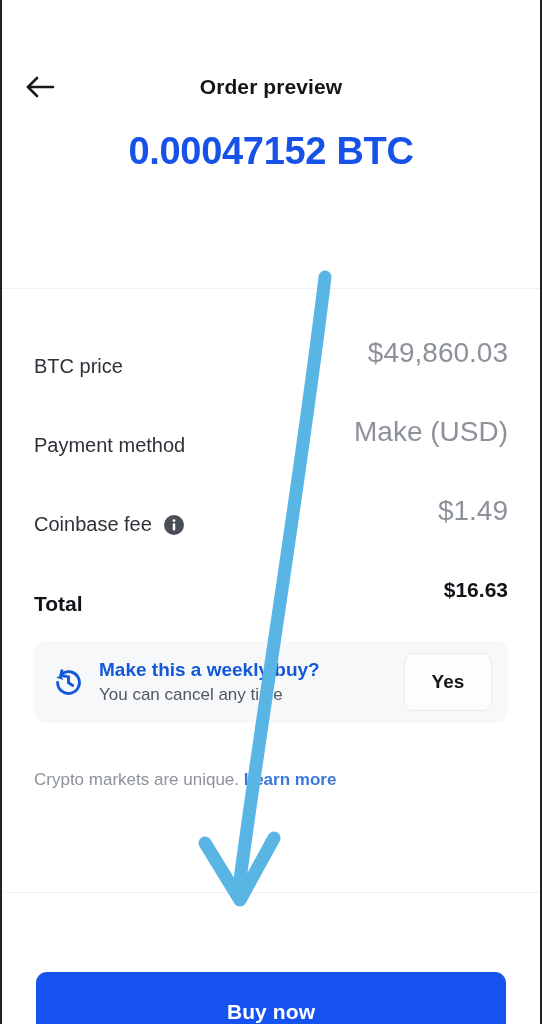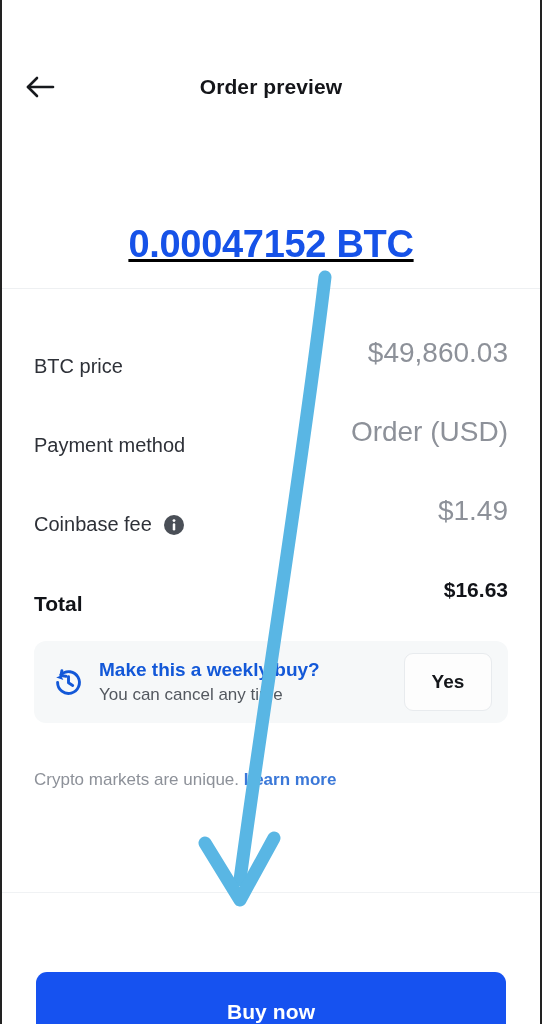--- a/index.html
+++ b/index.html
@@ -52,24 +52,23 @@
     font-size: 21px;
     font-weight: bold;
     color: #141519;
     letter-spacing: 0.1px;
   }
 
   
   .amount-wrap {
     height: 158px;
     display: flex;
-    align-items: flex-end;
+    align-items: flex-start;
     justify-content: center;
     padding-bottom: 22px;
-    text-decoration: underline;
   }
   .amount {
     font-size: 38px;
     font-weight: bold;
     color: #1652e8;
     letter-spacing: -0.3px;
     white-space: nowrap;
   }
 
   .divider {
@@ -246,21 +245,21 @@
 
   <div class="details">
 
     <div class="row">
       <div class="row-label">BTC price</div>
       <div class="row-value">$49,860.03</div>
     </div>
 
     <div class="row">
       <div class="row-label">Payment method</div>
-      <div class="row-value">Order (USD)</div>
+      <div class="row-value">Make (USD)</div>
     </div>
 
 
     <div class="row">
       <div class="row-label">
         <span>Coinbase fee</span>
         <span class="info-icon">
           <svg width="22" height="22" viewBox="0 0 22 22" aria-hidden="true">
             <circle cx="11" cy="11" r="10" fill="#4a4f57"></circle>
             <circle cx="11" cy="6.6" r="1.45" fill="#ffffff"></circle>

